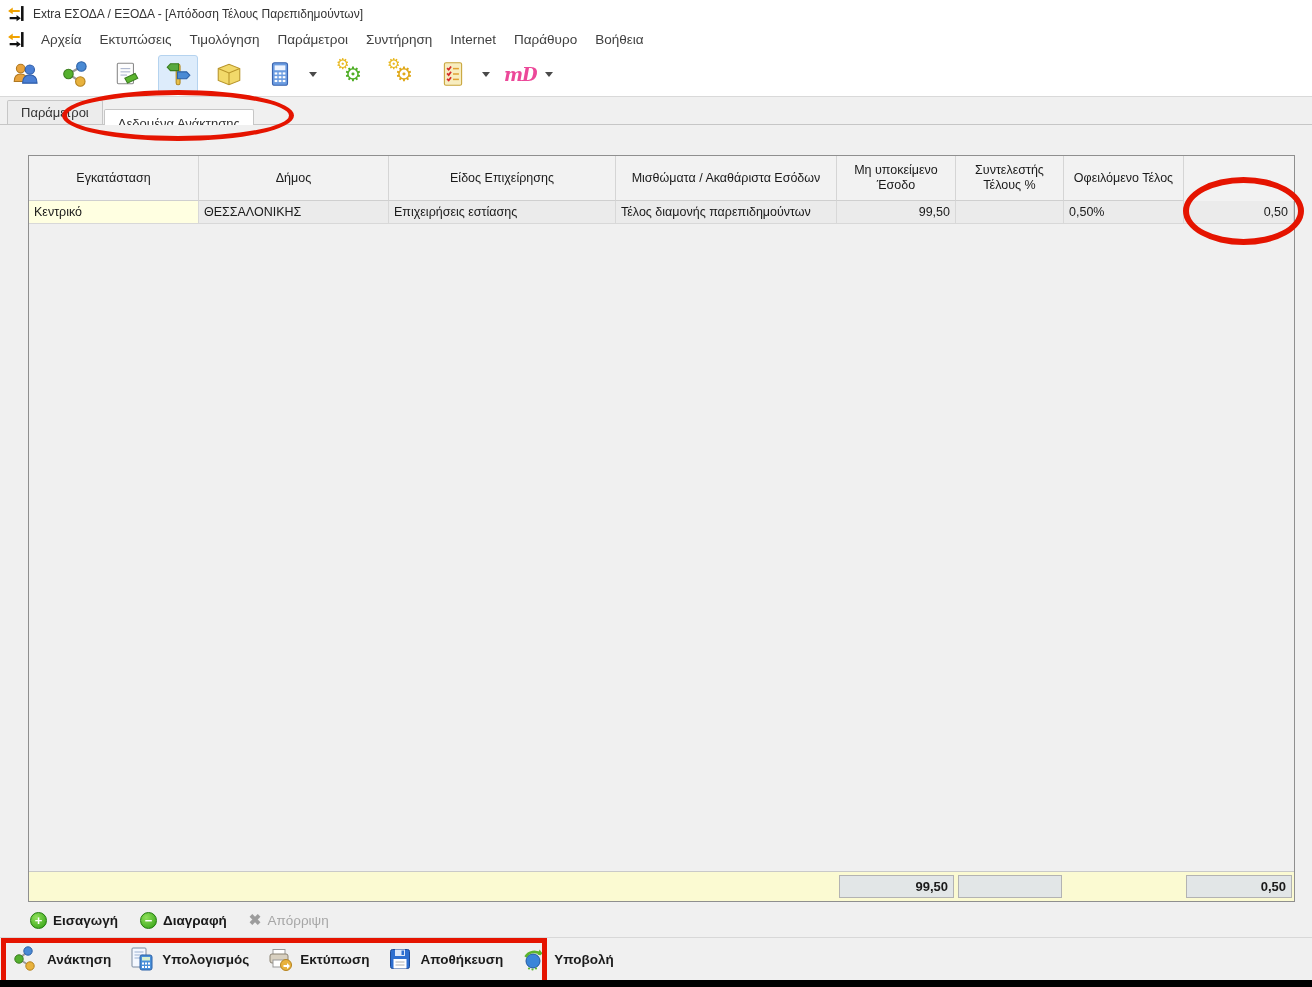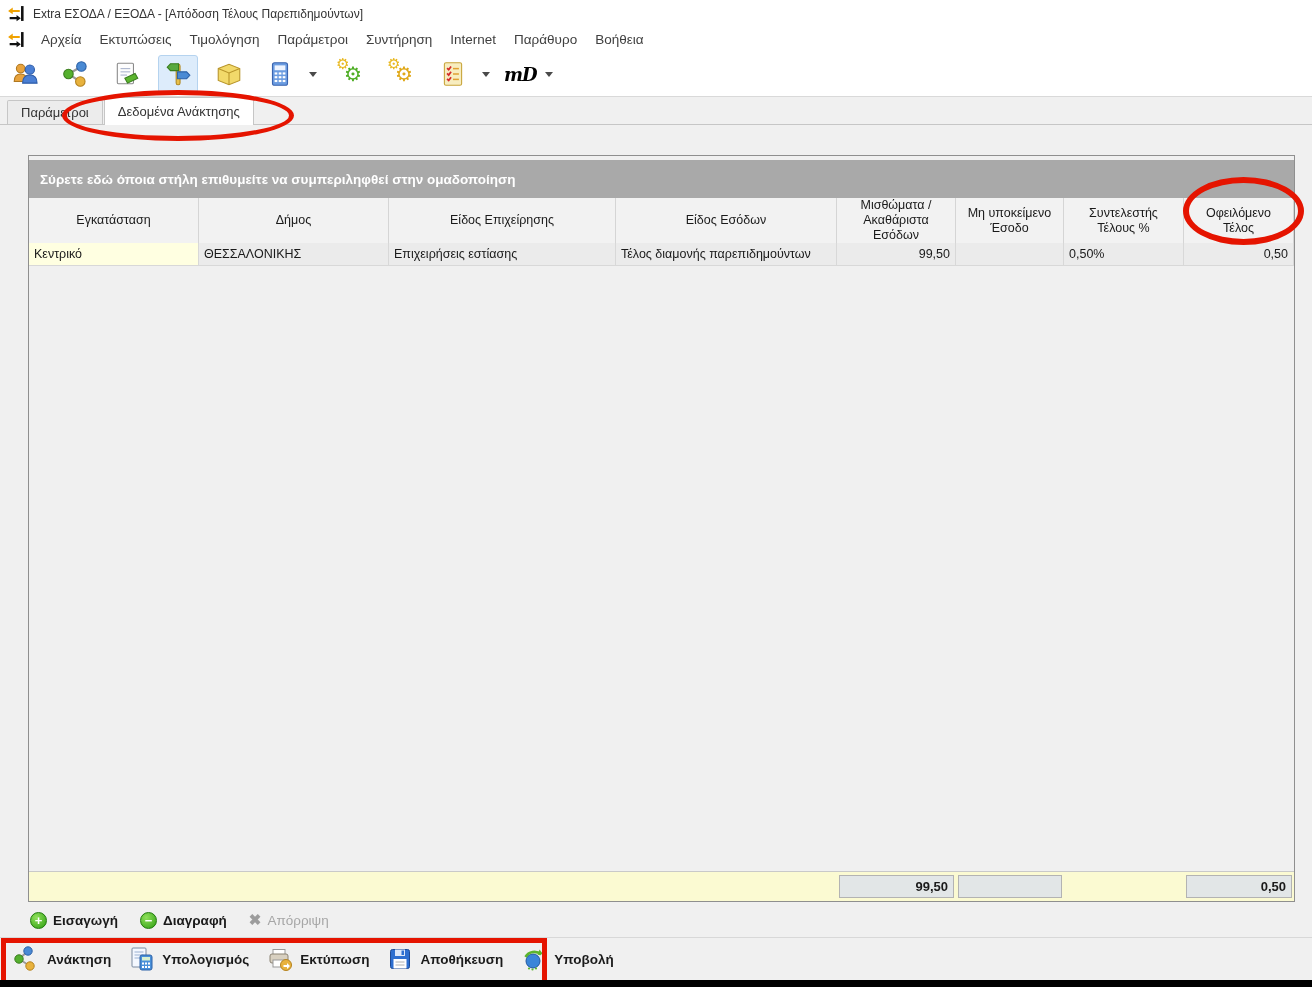--- a/index.html
+++ b/index.html
@@ -13,31 +13,31 @@
   .menubar { height:25px; background:#fff; display:flex; align-items:center; padding-left:7px; font-size:13.5px; color:#404040; }
   .menubar .mdi-icon { margin-right:8px; }
   .menu-item { padding:2px 9px; cursor:default; }
 
   
   .toolbar { height:45px; background:#fff; border-bottom:1px solid #d9d9d9; display:flex; align-items:center; padding-left:5px; }
   .tbtn { width:40px; height:38px; display:flex; align-items:center; justify-content:center; margin-right:11px; border-radius:3px; border:1px solid transparent; }
   .tbtn.selected { background:#ddecfb; border:1px solid #b5d3ef; }
   .dd-arrow { width:0; height:0; border-left:4px solid transparent; border-right:4px solid transparent;
     border-top:5px solid #4a4a4a; margin:0 14px 0 -2px; }
-  .md-logo { font-size:18px; font-weight:bold; color:#000000; font-style:italic; letter-spacing:-1px;
+  .md-logo { font-size:18px; font-weight:bold; color:#ec4899; font-style:italic; letter-spacing:-1px;
     font-family:"DejaVu Serif", serif; margin-right:10px; }
   .gearpair { position:relative; width:32px; height:32px; }
   .gearpair .g-small { position:absolute; left:1px; top:-3px; font-size:15px; }
   .gearpair .g-big { position:absolute; left:9px; top:4px; font-size:20px; }
 
   
   .tabstrip { height:28px; background:#f0f0f0; display:flex; align-items:flex-end; padding-left:7px; border-bottom:1px solid #c6c6c6; }
   .tab { height:24px; line-height:23px; padding:0 13px; font-size:13px; color:#333; background:#ececec;
     border:1px solid #c6c6c6; border-bottom:none; border-radius:2px 2px 0 0; margin-right:1px; }
-  .tab.active { background:#fff; height:28px; line-height:27px; margin-bottom:-1px; }
+  .tab.active { background:#fff; height:16px; line-height:27px; margin-bottom:-1px; }
 
   
   .content { position:absolute; top:125px; left:0; right:0; bottom:7px; background:#f0f0f0; }
 
   .panel { position:absolute; left:28px; top:30px; width:1267px; height:747px; border:1px solid #8f8f8f;
     background:#f0f0f0; display:flex; flex-direction:column; }
   .groupbar { margin-top:4px; height:38px; background:#a9a9a9; color:#fff; font-weight:bold; font-size:13.5px;
     display:flex; align-items:center; padding-left:11px; }
 
   .grid-cols { display:grid; grid-template-columns:170px 190px 227px 221px 119px 108px 120px 110px; }
@@ -217,29 +217,25 @@
 </div>
 
 <div class="tabstrip">
   <div class="tab">Παράμετροι</div>
   <div class="tab active">Δεδομένα Ανάκτησης</div>
 </div>
 
 <div class="content">
 
   <div class="panel">
-    <div class="groupbar">
-      <span>Σύρετε εδώ όποια στήλη επιθυμείτε να συμπεριληφθεί στην ομαδοποίηση</span>
-    </div>
 
     <div class="grid-cols gridhead">
       <div class="hcell">Εγκατάσταση</div>
       <div class="hcell">Δήμος</div>
       <div class="hcell">Είδος Επιχείρησης</div>
-      <div class="hcell">Είδος Εσόδων</div>
       <div class="hcell">Μισθώματα / Ακαθάριστα Εσόδων</div>
       <div class="hcell">Μη υποκείμενο Έσοδο</div>
       <div class="hcell">Συντελεστής Τέλους %</div>
       <div class="hcell">Οφειλόμενο Τέλος</div>
     </div>
 
     <div class="grid-cols gridrow">
       <div class="dcell focus">Κεντρικό</div>
       <div class="dcell">ΘΕΣΣΑΛΟΝΙΚΗΣ</div>
       <div class="dcell">Επιχειρήσεις εστίασης</div>

